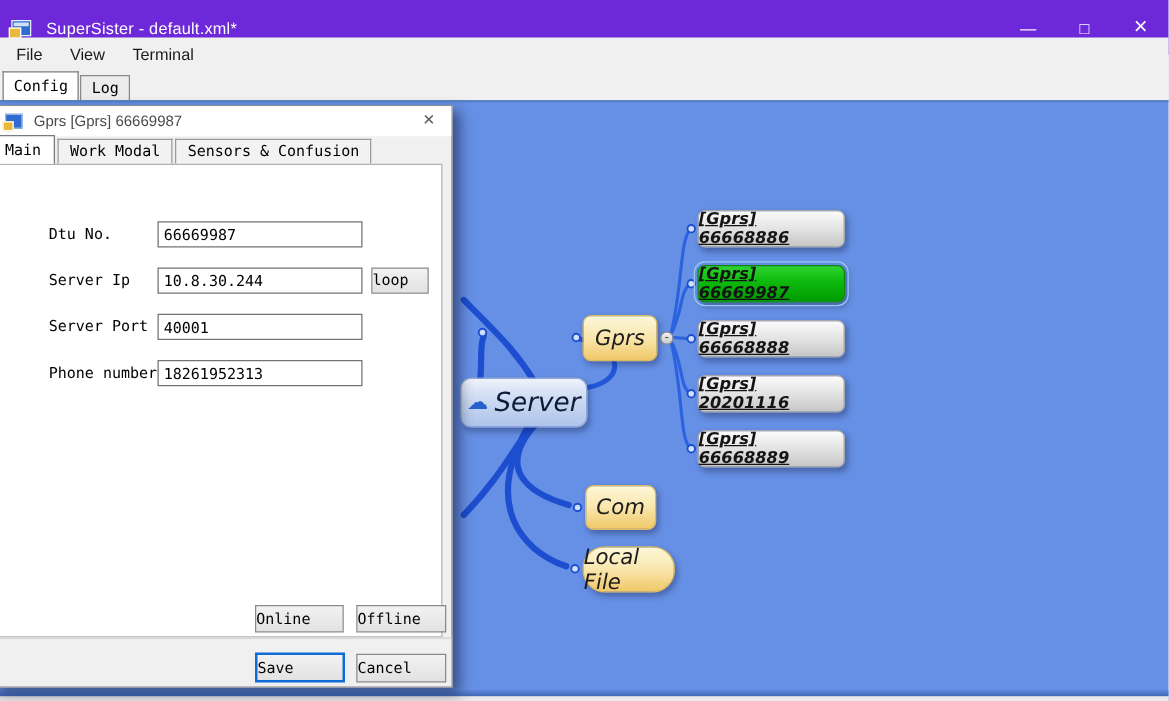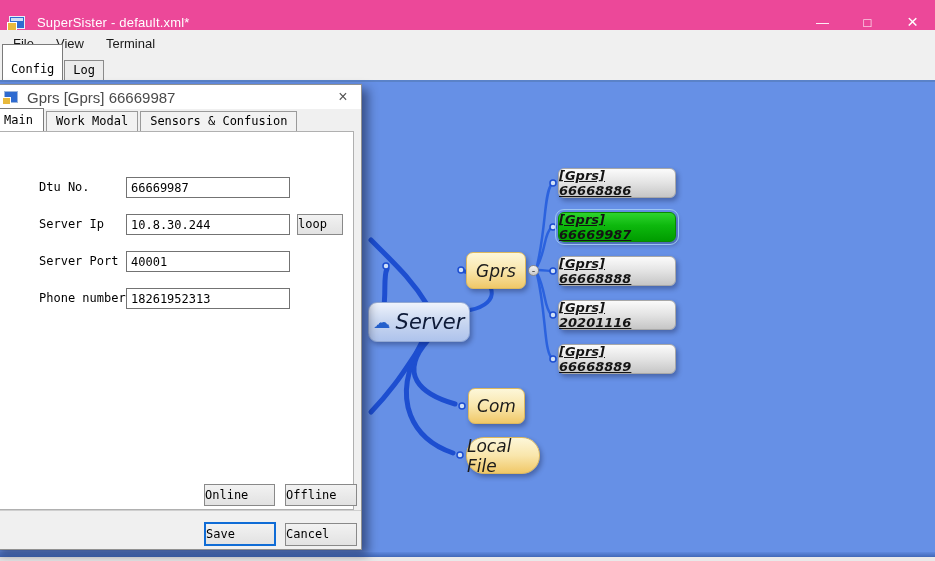--- a/index.html
+++ b/index.html
@@ -1,38 +1,38 @@
 <!DOCTYPE html>
 <html><head>
 <meta charset="utf-8">
 <style>
   * { margin:0; padding:0; box-sizing:border-box; }
   html,body { width:935px; height:561px; overflow:hidden; }
   body { font-family:"Liberation Sans", sans-serif; }
   .screen { position:relative; width:935px; height:561px; background:#f0f0f0; overflow:hidden; }
 
   
-  .titlebar { position:absolute; top:0; left:0; right:0; height:44px; background:#ec4899; display:flex; align-items:center; color:#fff; }
+  .titlebar { position:absolute; top:0; left:0; right:0; height:44px; background:#6d28d9; display:flex; align-items:center; color:#fff; }
   .app-icon { position:relative; width:16px; height:13px; margin-left:9px; background:#2f6bd0; border:1px solid #e8eef8; }
   .app-icon::before { content:""; position:absolute; left:-3px; bottom:-3px; width:8px; height:7px; background:#e8b93c; border:1px solid #fff; }
   .app-icon::after { content:""; position:absolute; left:1px; top:1px; right:1px; height:3px; background:#cfe0f5; }
   .title-text { margin-left:12px; font-size:13px; letter-spacing:.2px; }
   .win-controls { margin-left:auto; display:flex; height:30px; }
   .win-btn { width:45px; height:30px; display:flex; align-items:center; justify-content:center; font-size:13px; cursor:default; }
   .win-btn.close { font-size:19px; font-weight:400; }
 
   
   .menubar { position:absolute; top:30px; left:0; right:0; height:26px; background:#f0f0f0; display:flex; align-items:center; font-size:13px; color:#1a1a1a; }
   .menu-item { padding:0 11px; height:26px; display:flex; align-items:center; }
   .menu-item:first-child { margin-left:2px; }
 
   
   .tabstrip { position:absolute; top:56px; left:0; right:0; height:24px; background:#f0f0f0; display:flex; align-items:flex-end; font-family:"DejaVu Sans Mono", monospace; font-size:12px; }
   .otab { border:1px solid #8a8a8a; border-bottom:none; padding:2px 8px 3px 8px; background:#ececec; margin-right:1px; }
-  .otab.active { background:#ffffff; padding:17px 8px 4px 8px; margin-left:2px; border-color:#7a7a7a; position:relative; z-index:2; }
+  .otab.active { background:#ffffff; padding:4px 8px 4px 8px; margin-left:2px; border-color:#7a7a7a; position:relative; z-index:2; }
 
   
   .main { position:absolute; top:80px; left:0; right:0; bottom:0; }
   .mindmap { position:absolute; inset:0; background:#6690e6; border-top:2px solid #5a82c8; }
   .bottom-shade { position:absolute; left:0; right:0; bottom:4px; height:5px; background:linear-gradient(180deg,#5f89de,#4168b8); z-index:2; }
   .bottom-strip { position:absolute; left:0; right:0; bottom:0; height:4px; background:#e9e9e9; z-index:2; }
   svg.links { position:absolute; left:0; top:0; z-index:1; }
 
   .mm-node { position:absolute; display:flex; align-items:center; justify-content:center; font-family:"DejaVu Sans", sans-serif; font-style:italic; box-shadow:2px 3px 5px rgba(0,0,30,.3); z-index:3; }
   .mm-root { left:368px; top:220px; width:102px; height:40px; border-radius:9px; background:linear-gradient(180deg,#eef3fc 0%,#ccd9f1 45%,#aec3ec 100%); border:1px solid #93a9d4; color:#0d1a38; font-size:21px; font-weight:500; gap:5px; }
@@ -43,21 +43,21 @@
   .mm-branch.localfile { left:466px; top:355px; width:74px; height:37px;border-radius:18px; }
   .mm-leaf { left:558px; width:118px; height:30px; border-radius:6px; background:linear-gradient(180deg,#fbfbfb 0%,#e3e3e3 50%,#c6c6c6 100%); border:1px solid #a8a8a8; color:#141414; font-size:13px; font-weight:600;text-decoration:underline; }
   .mm-leaf.selected { background:linear-gradient(180deg,#2ed42e 0%,#0db80d 45%,#009c00 100%); border:1px solid #0a8a00; outline:1px solid #9cc6f2; outline-offset:2px; }
   .collapse-icon { position:absolute; left:528px; top:183px; width:11px; height:11px; border-radius:50%; background:linear-gradient(180deg,#f2f2f2,#c9c9c9); border:1px solid #8a8a8a; color:#444; font-size:10px; line-height:9px; text-align:center; z-index:3; font-family:"DejaVu Sans Mono", monospace; }
 
   
   .dialog { position:absolute; left:-8px; top:4px; width:370px; height:466px; background:#f0f0f0; border:1px solid #919191; box-shadow:6px 5px 10px rgba(0,0,20,.45); z-index:10; font-family:"DejaVu Sans Mono", monospace; font-size:12px; }
   .dlg-titlebar { position:absolute; top:0; left:0; right:0; height:24px; background:#ffffff; display:flex; align-items:center; }
   .dlg-icon { position:relative; width:14px; height:12px; margin-left:11px; background:#2f6bd0; border:1px solid #9db6dd; }
   .dlg-icon::before { content:""; position:absolute; left:-3px; bottom:-3px; width:7px; height:6px; background:#e8b93c; border:1px solid #fff; }
-  .dlg-title { margin-left:9px; font-family:"Liberation Sans", sans-serif; font-size:15px; color:#4a4a4a; }
+  .dlg-title { margin-left:9px; font-family:"Liberation Sans", sans-serif; font-size:12px; color:#4a4a4a; }
   .dlg-close { margin-left:auto; width:36px; height:24px; display:flex; align-items:center; justify-content:center; color:#555; font-size:16px; font-family:"Liberation Sans", sans-serif; }
   .dlg-tabs { position:absolute; top:24px; left:0; right:0; height:22px; display:flex; align-items:flex-end; }
   .dtab { border:1px solid #9a9a9a; border-bottom:none; background:#f2f2f2; padding:2px 9px 3px 9px; margin-right:2px; white-space:nowrap; }
   .dtab.active { background:#ffffff; padding:4px 10px 4px 10px; border-color:#7a7a7a; position:relative; z-index:2; }
   .dlg-page { position:absolute; top:46px; left:2px; right:7px; bottom:39px; background:#ffffff; border:1px solid #b0b0b0; }
   .field-label { position:absolute; left:46px; width:90px; height:20px; line-height:20px; color:#000; }
   .field-input { position:absolute; left:133px; width:164px; height:21px; border:1px solid #737373; font-family:"DejaVu Sans Mono", monospace; font-size:12px; padding:0 4px; background:#fff; color:#000; }
   .btn { position:absolute; background:linear-gradient(180deg,#f2f2f2,#e2e2e2); border:1px solid #898989; font-family:"DejaVu Sans Mono", monospace; font-size:12px; color:#000; text-align:left; }
   .btn.loop { left:304px; top:129px; width:46px; height:21px; line-height:19px; }
   .btn.online { left:211px; top:399px; width:71px; height:22px; line-height:20px; }

